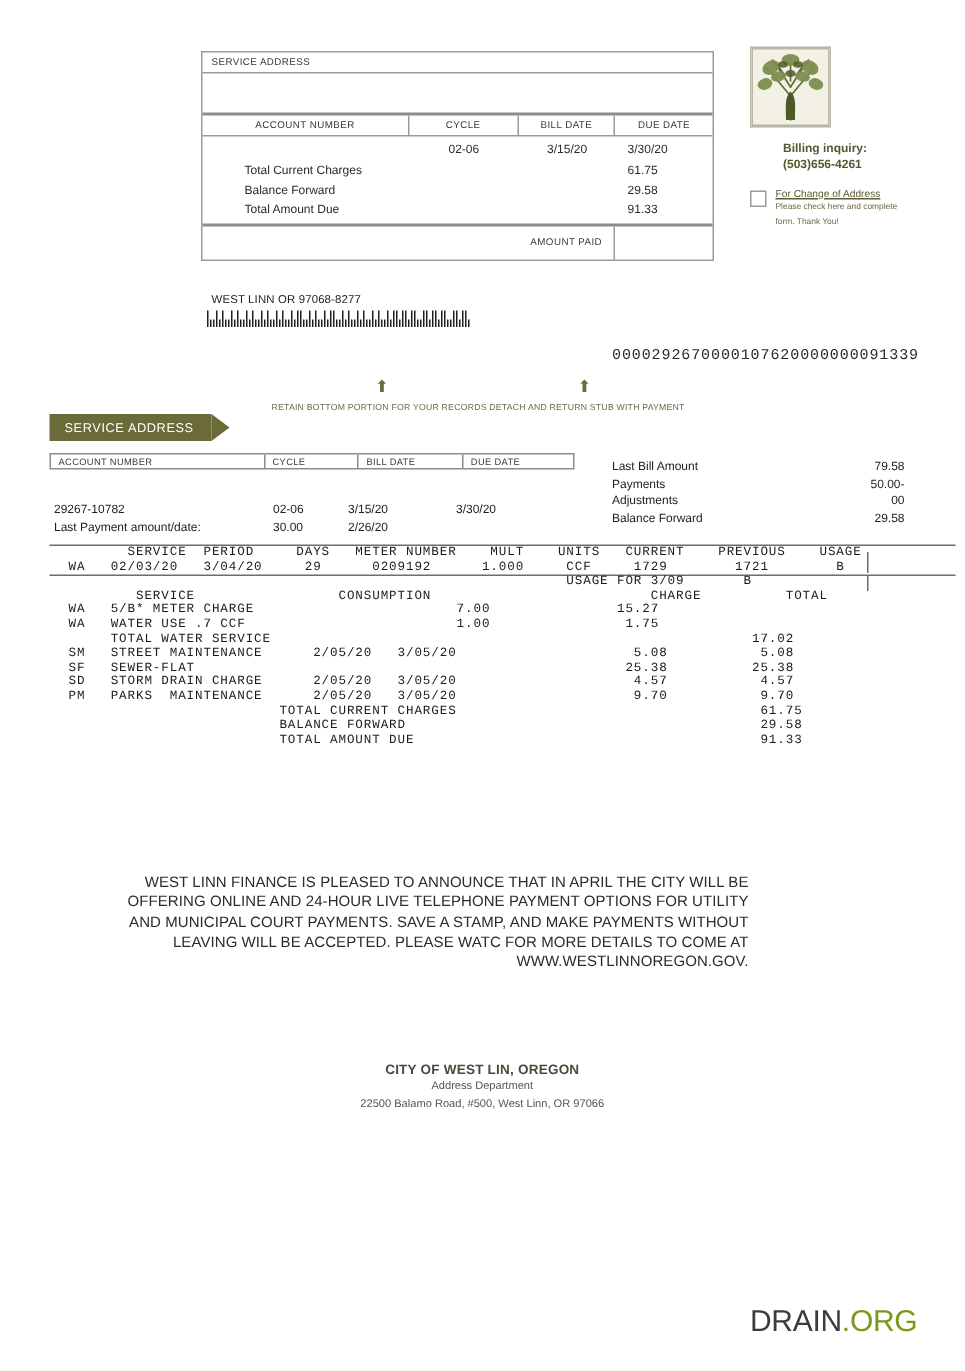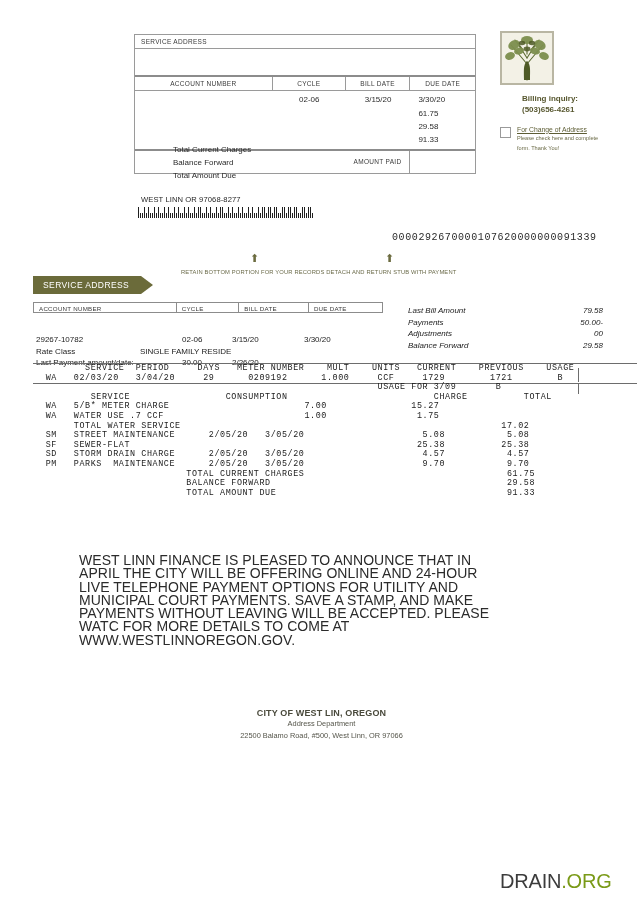--- a/index.html
+++ b/index.html
@@ -65,21 +65,21 @@
   .stub-body {
     position: relative;
     height: 58px;
     border-bottom: 2px solid #8c8c8c;
   }
   .stub-row {
     position: absolute;
     font-size: 8px;
     color: #2b2b2b;
   }
-  .stub-label { left: 38px; margin-top: 36px; }
+  .stub-label { left: 28px; }
   .stub-val-cyc  { left: 40.5%; width: 21.5%; text-align: center; }
   .stub-val-bill { left: 62%;   width: 19%;   text-align: center; }
   .stub-val-due  { left: 81%;   width: 19%;   text-align: left; padding-left: 8px; box-sizing: border-box; }
   .stub-amt { left: 81%; padding-left: 8px; box-sizing: border-box; }
 
   .stub-paid {
     display: flex;
     height: 22px;
   }
   .stub-paid .paid-label {
@@ -182,21 +182,21 @@
     align-items: flex-end;
   }
   .postnet i {
     display: block;
     width: 1px;
     background: #1f1f1f;
     margin-right: 1px;
   }
   .micr {
     position: absolute;
-    left: 392px;
+    left: 408px;
     top: 232px;
     font-size: 10px;
     letter-spacing: 0.6px;
     color: #2a2a2a;
     font-family: "Liberation Mono", monospace;
   }
 
   
   .detach-note {
     position: absolute;
@@ -287,21 +287,20 @@
 
   
   .summary {
     position: absolute;
     left: 408px;
     top: 305px;
     width: 195px;
     font-size: 8px;
     line-height: 11.5px;
     color: #222;
-    font-style: italic;
   }
   .summary .srow { position: relative; height: 11.5px; }
   .summary .sk { position: absolute; left: 0; }
   .summary .sv { position: absolute; right: 0; text-align: right; }
 
   
   .report {
     position: absolute;
     left: 40px;
     top: 364px;
@@ -342,26 +341,27 @@
     top: 384px;
     width: 1px;
     height: 10px;
     background: #6d6d6d;
   }
 
   
   .announce {
     position: absolute;
     left: 79px;
-    top: 554px;
+    top: 582px;
     width: 420px;
-    font-size: 14px;
+    font-size: 10px;
     line-height: 13.3px;
     color: #2b2b2b;
     letter-spacing: 0.05px;
+    text-align: right;
   }
 
   
   .footer {
     position: absolute;
     left: 0;
     top: 708px;
     width: 643px;
     text-align: center;
     color: #4a4a3c;
@@ -600,24 +600,20 @@
   </div>
 
   <div class="acct-rows">
     <div class="r">
       <span class="k">29267-10782</span>
       <span class="v1">02-06</span>
       <span class="v2">3/15/20</span>
       <span class="v3">3/30/20</span>
     </div>
     <div class="r">
-      <span class="k">Rate Class</span>
-      <span style="position:absolute; left:104px;">SINGLE FAMILY RESIDE</span>
-    </div>
-    <div class="r">
       <span class="k">Last Payment amount/date:</span>
       <span class="v1">30.00</span>
       <span class="v2">2/26/20</span>
     </div>
   </div>
 
   <div class="summary" id="summary-block">
       <div class="srow">
         <span class="sk">Last Bill Amount</span>
         <span class="sv">79.58</span>

